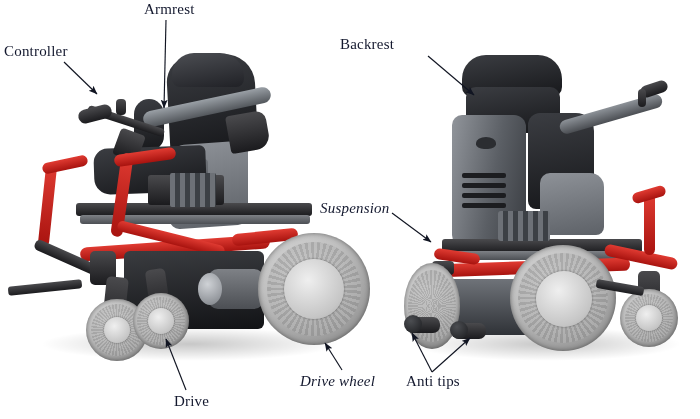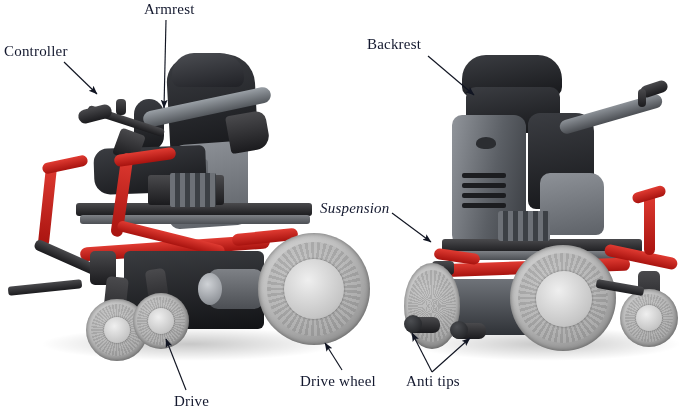--- a/index.html
+++ b/index.html
@@ -212,19 +212,19 @@
     <line x1="428" y1="56" x2="474" y2="95" stroke="#111522" stroke-width="1.15" marker-end="url(#ah)"></line>
     <line x1="392" y1="213" x2="431" y2="242" stroke="#111522" stroke-width="1.15" marker-end="url(#ah)"></line>
     <line x1="186" y1="390" x2="166" y2="339" stroke="#111522" stroke-width="1.15" marker-end="url(#ah)"></line>
     <line x1="342" y1="370" x2="325" y2="343" stroke="#111522" stroke-width="1.15" marker-end="url(#ah)"></line>
     <line x1="432" y1="372" x2="412" y2="333" stroke="#111522" stroke-width="1.15" marker-end="url(#ah)"></line>
     <line x1="432" y1="372" x2="470" y2="338" stroke="#111522" stroke-width="1.15" marker-end="url(#ah)"></line>
   </svg>
 
   <div class="label" style="left:144px;top:2px;text-align:center;">Armrest</div>
   <div class="label" style="left:4px;top:44px;text-align:center;">Controller</div>
-  <div class="label" style="left:367px;top:37px;">Backrest</div>
+  <div class="label" style="left:340px;top:37px;">Backrest</div>
   <div class="label" style="left:320px;top:201px;font-style:italic;">Suspension</div>
   <div class="label" style="left:174px;top:394px;">Drive</div>
-  <div class="label" style="left:300px;top:374px;">Drive wheel</div>
+  <div class="label" style="left:300px;top:374px;font-style:italic;">Drive wheel</div>
   <div class="label" style="left:406px;top:374px;">Anti tips</div>
 
 </div>
 
 </body></html>

